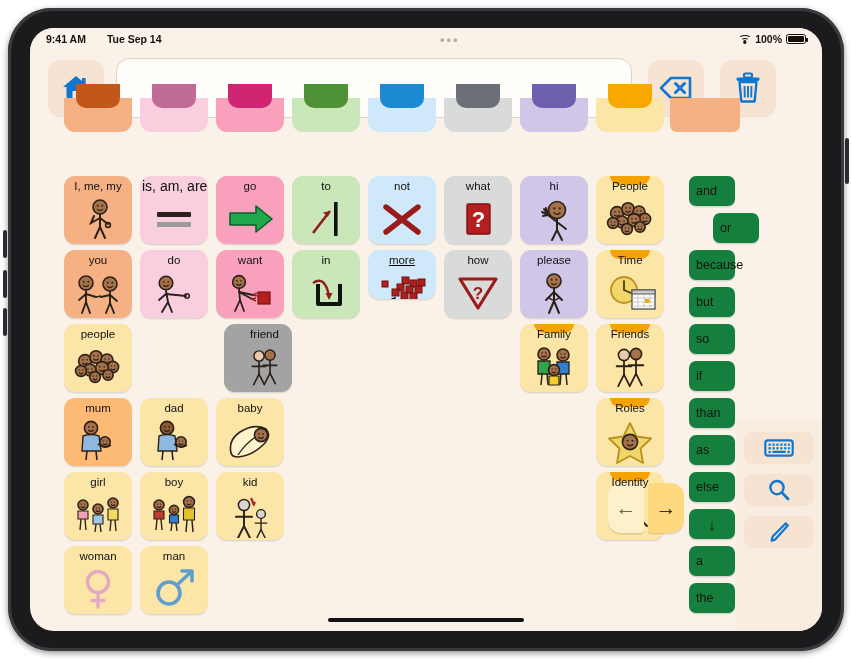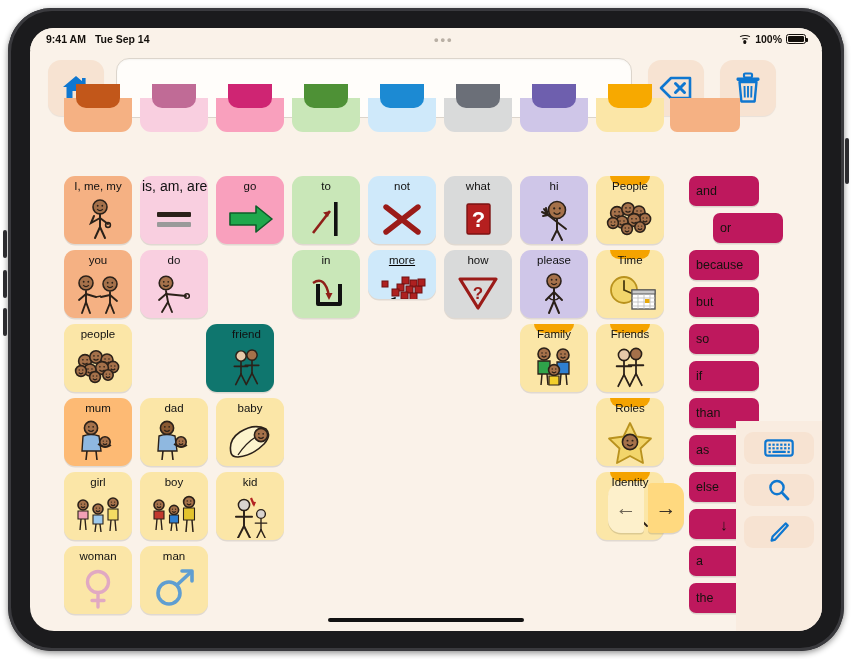--- a/index.html
+++ b/index.html
@@ -27,20 +27,21 @@
     position:absolute; left:22px; top:20px; width:792px; height:603px;
     background:#faf2e9; border-radius:24px; overflow:hidden;
   }
 
   
   #statusbar {
     position:absolute; left:0; top:0; width:100%; height:22px;
     display:flex; align-items:center; padding:0 16px;
     font-size:10.5px; font-weight:bold; color:#14100c;
     background:#faf2e9;
+    gap:12px;
   }
   #statusbar .time { margin-right:9px; }
   #statusbar .spacer{ flex:1; text-align:center; color:#b9b0a5; letter-spacing:2px; font-size:13px; }
   #statusbar .right { display:flex; align-items:center; gap:4px; }
   .wifi-ic { width:13px; height:10px; position:relative; }
   .wifi-ic i{ position:absolute; left:50%; border:1.4px solid #14100c; border-bottom-color:transparent;
               border-left-color:transparent; border-right-color:transparent; border-radius:50% 50% 0 0;
               transform:translateX(-50%); }
   .wifi-ic i:nth-child(1){ width:13px; height:7px; top:1px; }
   .wifi-ic i:nth-child(2){ width:8px; height:5px; top:3.5px; }
@@ -94,22 +95,22 @@
   .folder .lbl { position:relative; z-index:2; }
 
   
   .stub { position:absolute; top:-26px; height:34px; border-radius:0 0 11px 11px; }
   .stub .tabtop{ position:absolute; left:50%; top:-14px; transform:translateX(-50%);
                  width:44px; height:24px; border-radius:0 0 10px 10px; }
 
   
   #wordcol { position:absolute; left:659px; top:96px; width:74px; height:507px; }
   .word {
-    position:absolute; left:0; width:70px; height:30px; border-radius:7px;
-    background:#be185d; display:flex; align-items:center; padding-left:7px;
+    position:absolute; left:0; width:46px; height:30px; border-radius:7px;
+    background:#15803d; display:flex; align-items:center; padding-left:7px;
     font-size:12.5px; color:#15120e; box-shadow:0 1.5px 0 rgba(0,0,0,.12);
   }
   .word.center { justify-content:center; padding-left:0; font-size:15px; }
 
   
   .navarrow{
     position:absolute; width:36px; height:50px;
     display:flex; align-items:center; justify-content:center;
     font-size:21px; color:#3a3126; box-shadow:0 1.5px 0 rgba(0,0,0,.12);
   }
@@ -384,20 +385,40 @@
                 <path d="M22 21 L24 32"></path>
                 <path d="M22 24 L42 26"></path>
                 <path d="M22 24 L15 30"></path>
                 <path d="M24 32 L18 42"></path>
                 <path d="M24 32 L28 42"></path>
               </g>
               <circle cx="43" cy="26" r="2.3" fill="none" stroke="#2b2119" stroke-width="1.5"></circle>
             </svg>
           </div>
         </div>
+        <div class="cell" style="left: 186px; top: 126px; width: 68px; height: 68px; background: rgb(249, 160, 189);">
+          <div class="lbl">want</div>
+          <div class="sym">
+            <svg width="60" height="46" viewBox="0 0 60 46">
+              <circle cx="19" cy="12" r="6.4" fill="#a5714a" stroke="#2b2119" stroke-width="1.6"></circle>
+              <circle cx="16.887999999999998" cy="10.848" r="0.8320000000000001" fill="#2b2119"></circle>
+              <circle cx="21.112000000000002" cy="10.848" r="0.8320000000000001" fill="#2b2119"></circle>
+              <path d="M16.439999999999998 13.92 Q19 16.608 21.560000000000002 13.92" fill="none" stroke="#2b2119" stroke-width="1.3"></path>
+              <g stroke="#2b2119" stroke-width="1.8" fill="none" stroke-linecap="round">
+                <path d="M19 19 L20 30"></path>
+                <path d="M19 22 L33 25"></path>
+                <path d="M19 22 L32 29"></path>
+                <path d="M20 30 L15 41"></path>
+                <path d="M20 30 L24 41"></path>
+              </g>
+              <path d="M33 25 L37 23 M33 25 L37 26 M32 29 L36 28 M32 29 L36 31" stroke="#8f1f18" stroke-width="1.5"></path>
+              <rect x="38" y="22" width="12" height="12" fill="#b51f1f" stroke="#7c1212" stroke-width="1.2"></rect>
+            </svg>
+          </div>
+        </div>
         <div class="cell" style="left: 262px; top: 126px; width: 68px; height: 68px; background: rgb(201, 231, 184);">
           <div class="lbl">in</div>
           <div class="sym">
             <svg width="60" height="46" viewBox="0 0 60 46">
               <path d="M22 14 L22 34 L44 34 L44 14" fill="none" stroke="#111" stroke-width="4" stroke-linejoin="round"></path>
               <path d="M17 13 Q29 5 33 26" fill="none" stroke="#8f1f18" stroke-width="2.4"></path>
               <path d="M33 30 L29.5 23 L36.5 23 Z" fill="#8f1f18"></path>
             </svg>
           </div>
         </div>
@@ -499,21 +520,21 @@
               <circle cx="38.284" cy="30.064" r="0.676" fill="#2b2119"></circle>
               <circle cx="41.716" cy="30.064" r="0.676" fill="#2b2119"></circle>
               <path d="M37.92 32.56 Q40 34.744 42.08 32.56" fill="none" stroke="#2b2119" stroke-width="1.3"></path>
               <circle cx="27" cy="33" r="5.4" fill="#a5714a" stroke="#2b2119" stroke-width="1.6"></circle>
               <circle cx="25.218" cy="32.028" r="0.7020000000000001" fill="#2b2119"></circle>
               <circle cx="28.782" cy="32.028" r="0.7020000000000001" fill="#2b2119"></circle>
               <path d="M24.84 34.62 Q27 36.888 29.16 34.62" fill="none" stroke="#2b2119" stroke-width="1.3"></path>
             </svg>
           </div>
         </div>
-        <div class="cell" style="left: 176px; top: 200px; width: 68px; height: 68px; background: #0f766e; padding-left: 13px;">
+        <div class="cell" style="left: 194px; top: 200px; width: 68px; height: 68px; background: #a3a3a3; padding-left: 13px;">
           <div class="lbl">friend</div>
           <div class="sym">
             <svg width="60" height="46" viewBox="0 0 60 46">
               <circle cx="24" cy="11" r="5.6" fill="#e7c9a9" stroke="#2b2119" stroke-width="1.6"></circle>
               <circle cx="36" cy="10" r="5.6" fill="#a5714a" stroke="#2b2119" stroke-width="1.6"></circle>
               <g stroke="#2b2119" stroke-width="1.785" fill="none" stroke-linecap="round">
                 <path d="M24 17 L24 30.65"></path>
                 <path d="M16.65 22.25 L31.35 22.25"></path>
                 <path d="M24 30.65 L18.225 42.2"></path>
                 <path d="M24 30.65 L29.775 42.2"></path>

